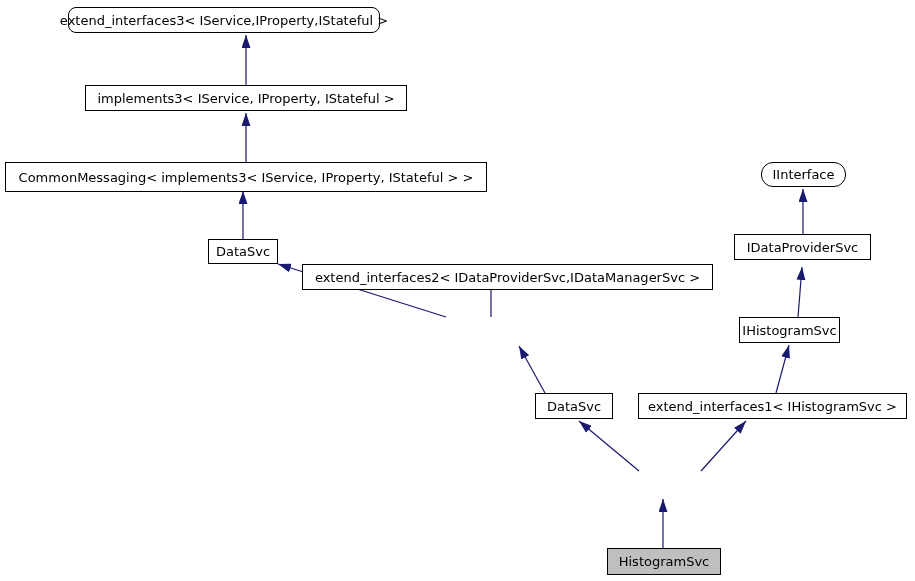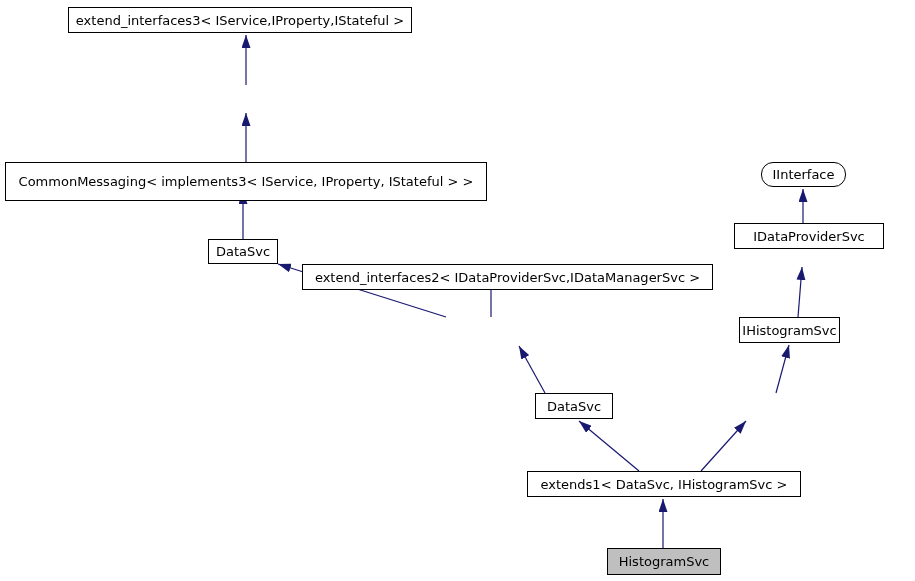--- a/index.html
+++ b/index.html
@@ -30,27 +30,27 @@
     display:flex;
     align-items:center;
     justify-content:center;
   }
   .node.highlight{background:var(--highlight-bg);}
   svg.edges{position:absolute;left:0;top:0;pointer-events:none;}
   .edge{stroke:var(--arrow);stroke-width:1.2;fill:none;}
   .arrowhead{fill:var(--arrow);}
 
   
-  #n-extend-interfaces3{left:68px;top:7px;width:344px;height:26px;}
+  #n-extend-interfaces3{left:68px;top:7px;width:312px;height:26px;border-radius:8px;}
   #n-implements3{left:85px;top:85px;width:322px;height:26px;}
-  #n-commonmessaging{left:5px;top:162px;width:482px;height:39px;}
+  #n-commonmessaging{left:5px;top:162px;width:482px;height:30px;}
   #n-service{left:208px;top:239px;width:70px;height:25px;}
   #n-extend-interfaces2{left:302px;top:239px;width:411px;height:26px;margin-top:25px;}
   #n-iinterface{left:761px;top:162px;width:85px;height:25px;border-radius:12px;}
-  #n-idataprovidersvc{left:734px;top:223px;width:150px;height:26px;}
+  #n-idataprovidersvc{left:734px;top:234px;width:137px;height:26px;}
   #n-extends2{left:303px;top:317px;width:402px;height:27px;}
   #n-ihistogramsvc{left:739px;top:317px;width:101px;height:26px;}
   #n-datasvc{left:515px;top:393px;width:78px;height:26px;margin-left:20px;}
   #n-extend-interfaces1{left:638px;top:393px;width:269px;height:26px;}
   #n-extends1{left:527px;top:471px;width:274px;height:26px;}
   #n-histogramsvc{left:607px;top:548px;width:114px;height:27px;}
 </style>
 </head>
 <body>
 
@@ -70,23 +70,24 @@
     <line class="edge" x1="803" y1="239" x2="803" y2="189" marker-end="url(#arrow)"></line>
     <line class="edge" x1="798" y1="317" x2="802" y2="267" marker-end="url(#arrow)"></line>
     <line class="edge" x1="545" y1="393" x2="519" y2="346" marker-end="url(#arrow)"></line>
     <line class="edge" x1="776" y1="393" x2="789" y2="345" marker-end="url(#arrow)"></line>
     <line class="edge" x1="639" y1="471" x2="579" y2="421" marker-end="url(#arrow)"></line>
     <line class="edge" x1="701" y1="471" x2="746" y2="421" marker-end="url(#arrow)"></line>
     <line class="edge" x1="663" y1="548" x2="663" y2="499" marker-end="url(#arrow)"></line>
   </svg>
 
   <div class="node" id="n-extend-interfaces3">extend_interfaces3&lt; IService,IProperty,IStateful &gt;</div>
+  <div class="node" id="n-implements3">implements3&lt; IService, IProperty, IStateful &gt;</div>
   <div class="node" id="n-commonmessaging">CommonMessaging&lt; implements3&lt; IService, IProperty, IStateful &gt; &gt;</div>
   <div class="node" id="n-service">DataSvc</div>
   <div class="node" id="n-extend-interfaces2">extend_interfaces2&lt; IDataProviderSvc,IDataManagerSvc &gt;</div>
   <div class="node" id="n-iinterface">IInterface</div>
   <div class="node" id="n-idataprovidersvc">IDataProviderSvc</div>
   <div class="node" id="n-ihistogramsvc">IHistogramSvc</div>
   <div class="node" id="n-datasvc">DataSvc</div>
-  <div class="node" id="n-extends1">extends1&lt; DataSvc, IHistogramSvc &gt;</div>
+  <div class="node" id="n-extend-interfaces1">extend_interfaces1&lt; IHistogramSvc &gt;</div>
   <div class="node highlight" id="n-histogramsvc">HistogramSvc</div>
 
 </div>
 
 </body></html>

